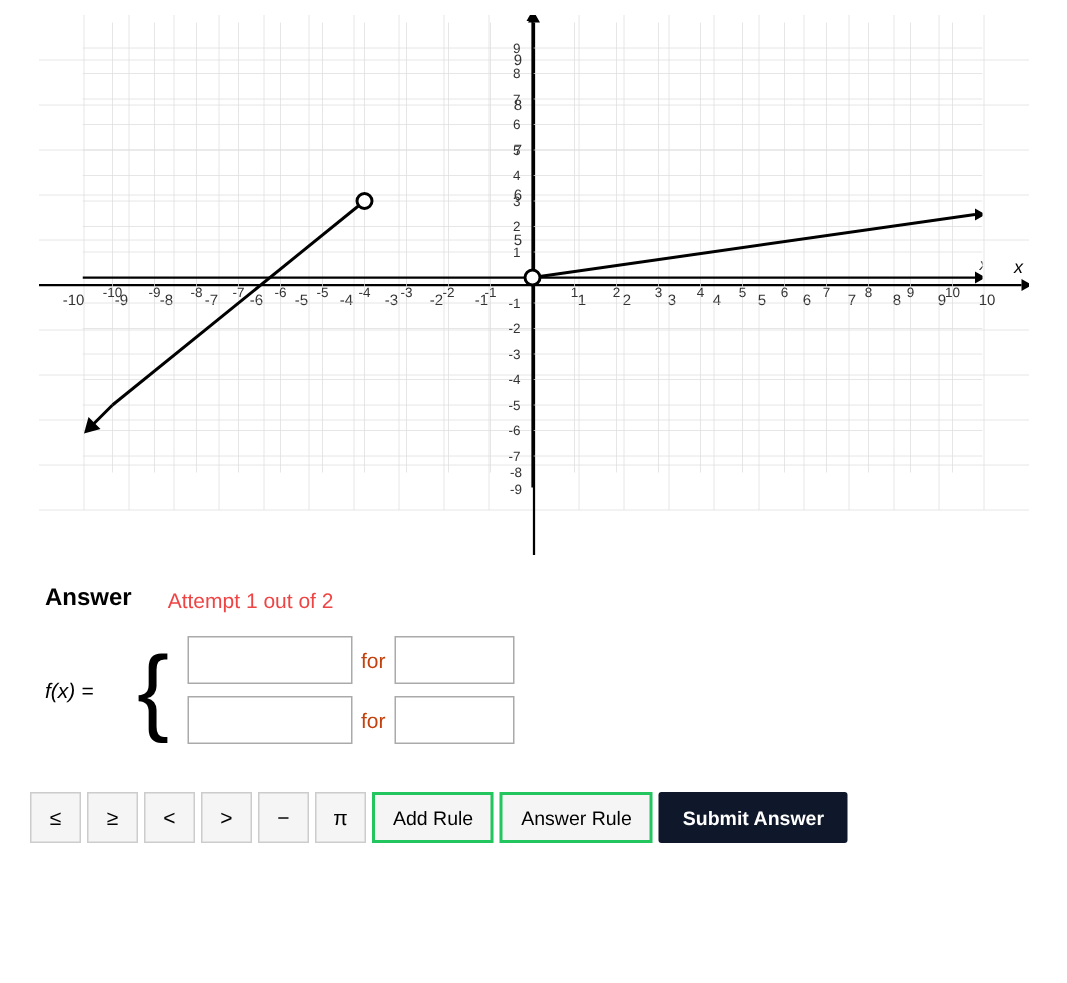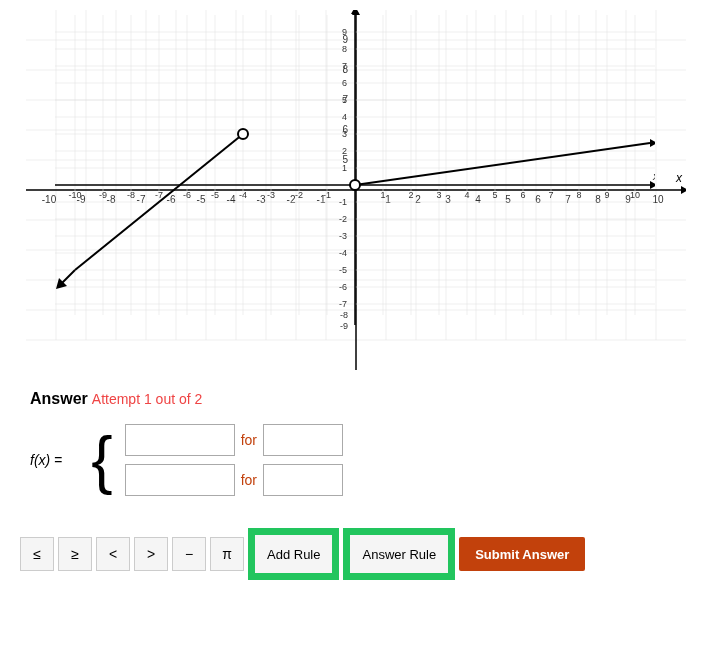--- a/index.html
+++ b/index.html
@@ -32,22 +32,22 @@
       height: 360px;
     }
 
     
     .answer-section {
       padding: 10px 30px 10px 30px;
     }
 
     .answer-label {
       display: flex;
-      align-items: center;
-      gap: 4px;
+      align-items: flex-end;
+      gap: 24px;
       margin-bottom: 16px;
     }
 
     .answer-bold {
       font-weight: bold;
       font-size: 16px;
     }
 
     .attempt-text {
       font-size: 14px;
@@ -129,35 +129,35 @@
       border: 1px solid #ccc;
       background: #f5f5f5;
       font-size: 14px;
       cursor: pointer;
       display: flex;
       align-items: center;
       justify-content: center;
     }
 
     .toolbar-btn-text {
-      height: 52px;
+      height: 34px;
       padding: 0 12px;
-      border: 7px solid #22c55e;
+      border: 2px solid #22c55e;
       background: #f5f5f5;
       font-size: 13px;
       cursor: pointer;
       display: flex;
       align-items: center;
       justify-content: center;
     }
 
     .submit-btn {
       height: 34px;
       padding: 0 16px;
-      background: #c2410c;
+      background: #0f172a;
       color: #fff;
       border: none;
       font-size: 13px;
       font-weight: bold;
       cursor: pointer;
       border-radius: 2px;
     }
 
     
     .grid-line { stroke: #ddd; stroke-width: 0.5; }

